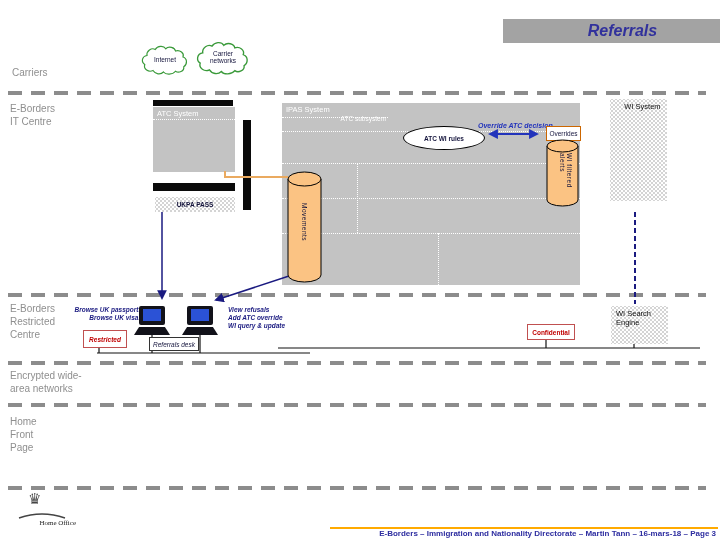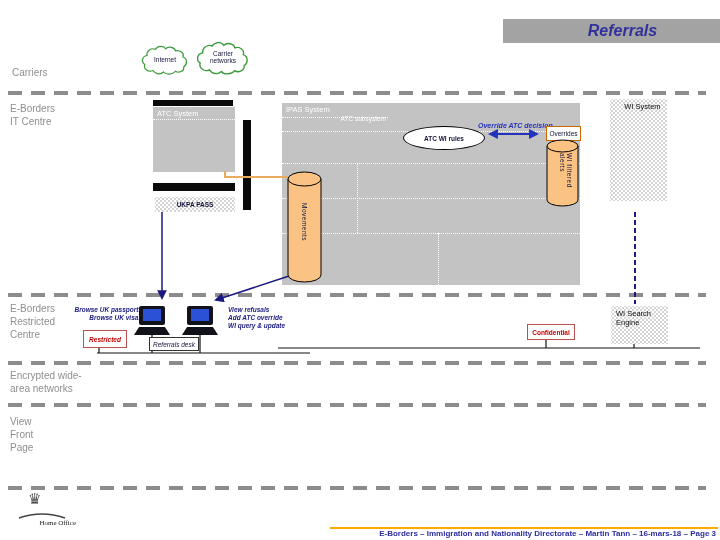--- a/index.html
+++ b/index.html
@@ -82,21 +82,21 @@
   <div class="abs lane" style="left:10px;top:302px;">
     <div>E-Borders</div>
     <div>Restricted</div>
     <div>Centre</div>
   </div>
   <div class="abs lane" style="left:10px;top:369px;">
     <div>Encrypted wide-</div>
     <div>area networks</div>
   </div>
   <div class="abs lane" style="left:10px;top:415px;">
-    <div>View</div>
+    <div>Home</div>
     <div>Front</div>
     <div>Page</div>
   </div>
 
   <div class="abs dash" style="top:91px;"></div>
   <div class="abs dash" style="top:293px;"></div>
   <div class="abs dash" style="top:361px;"></div>
   <div class="abs dash" style="top:403px;"></div>
   <div class="abs dash" style="top:486px;"></div>
 

